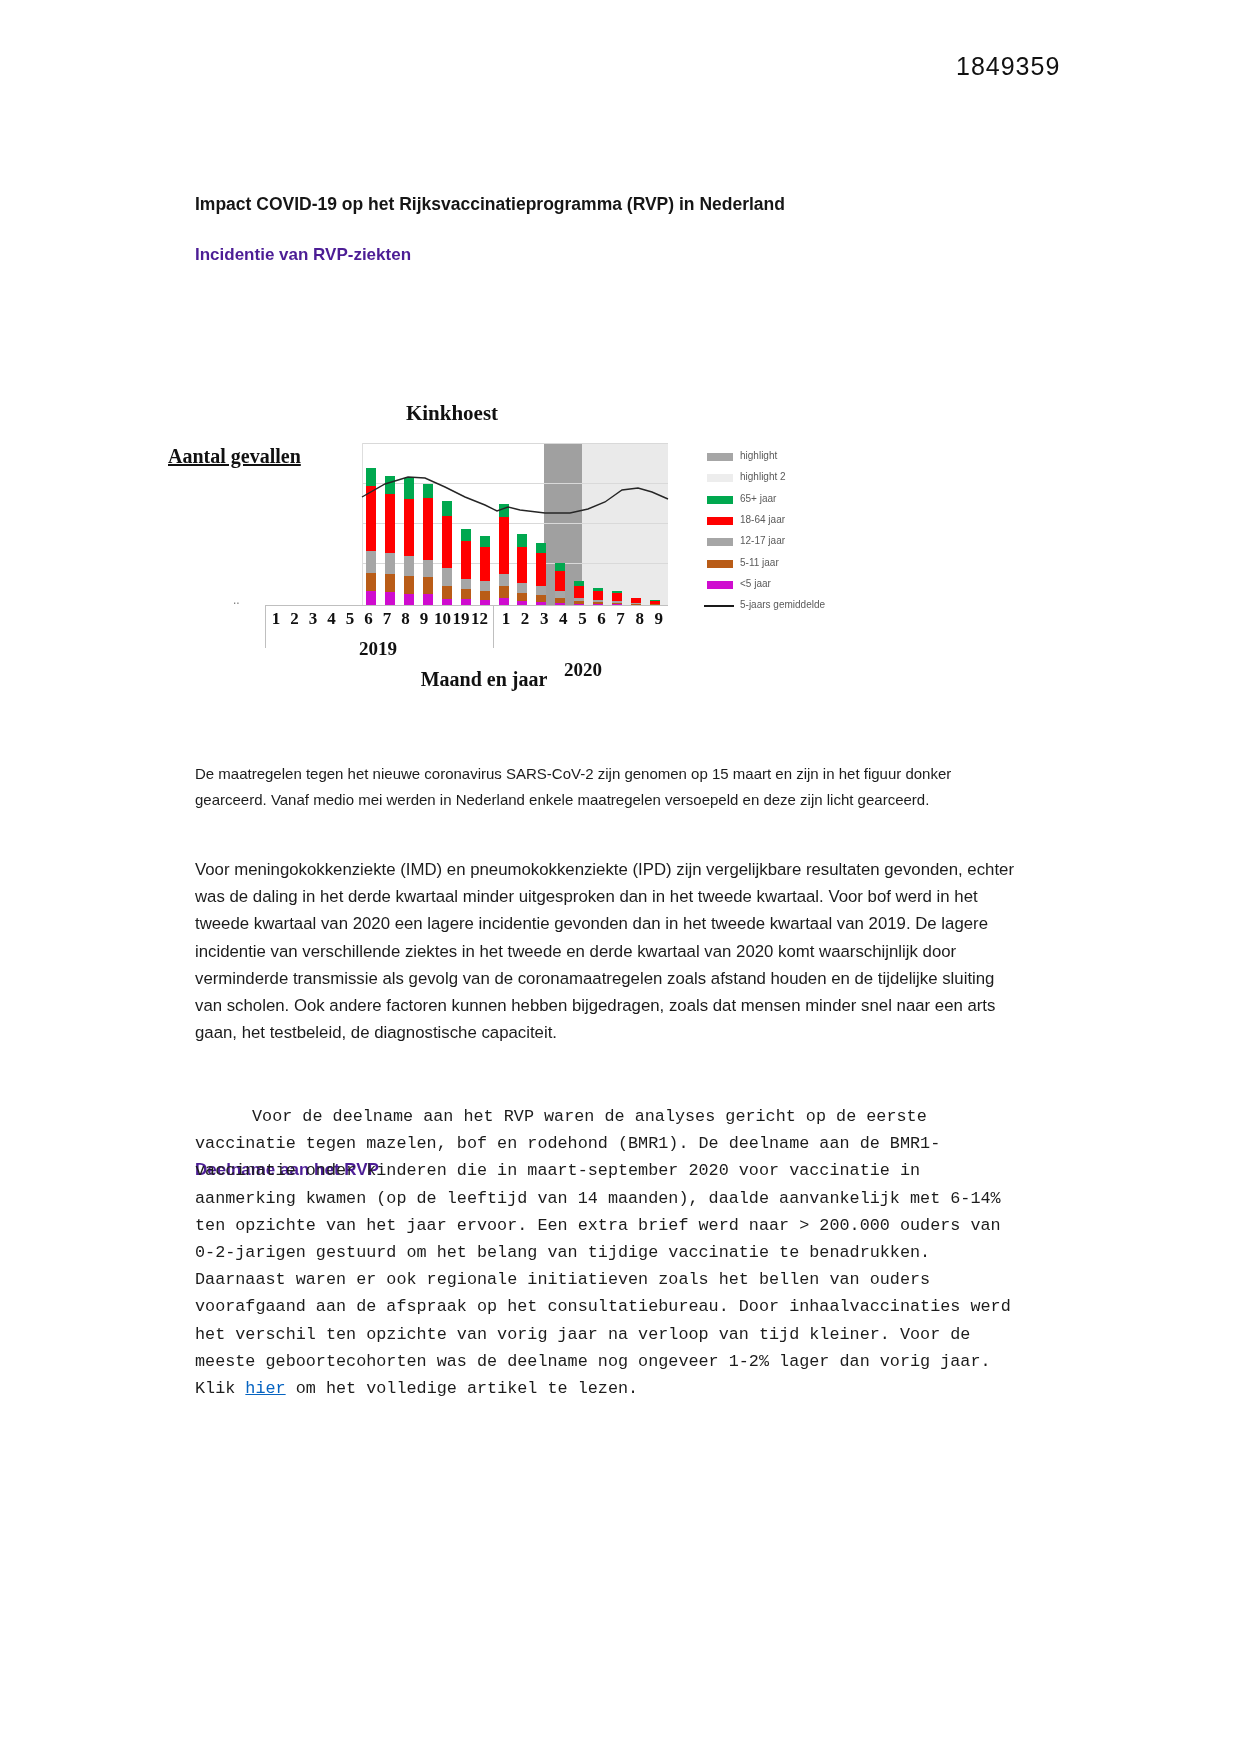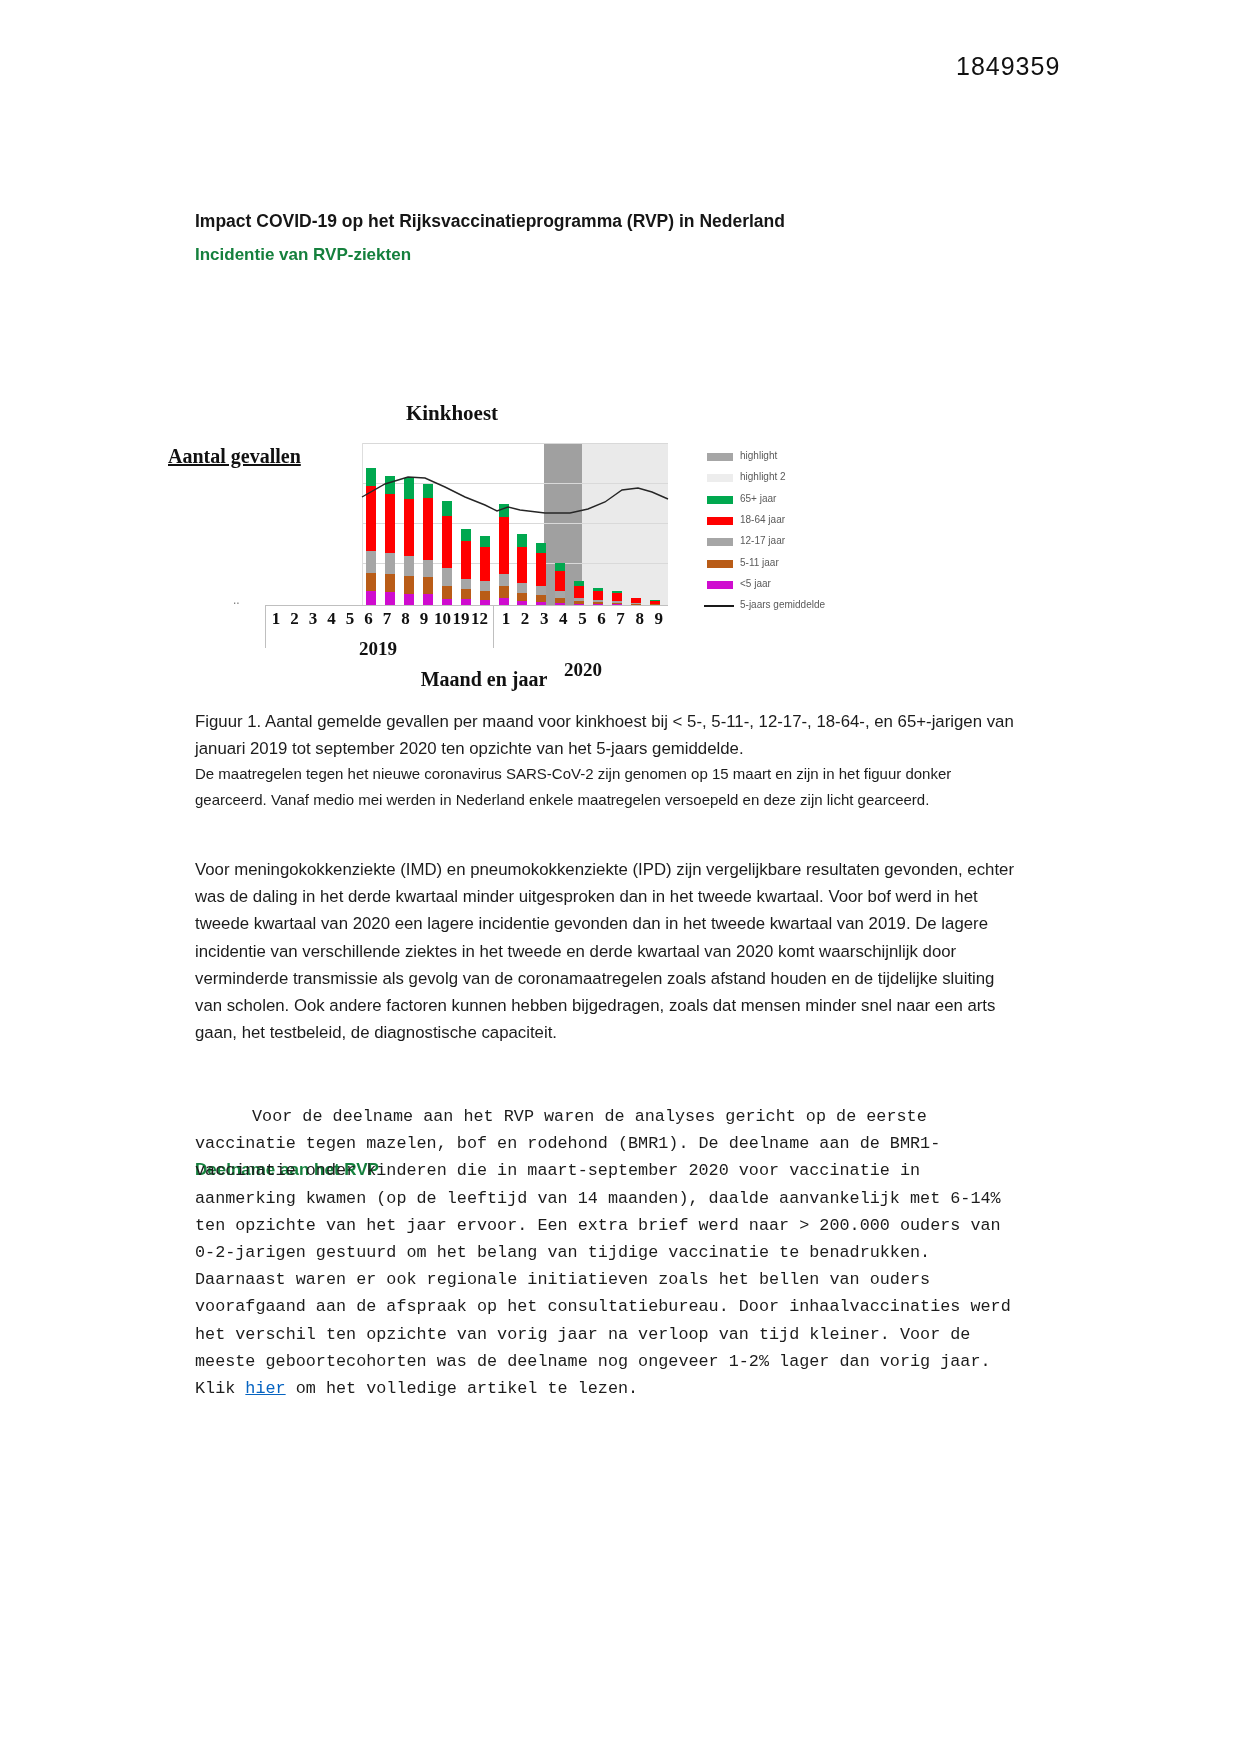--- a/index.html
+++ b/index.html
@@ -11,25 +11,25 @@
     font-family:"Liberation Sans",sans-serif;
     color:#1d1d1d;
     overflow:hidden;
   }
   .doc-number{
     position:absolute;left:956px;top:52px;
     font-size:25px;letter-spacing:1px;color:#111;
   }
   .doc-title{
     position:absolute;left:195px;top:194px;
-    font-size:17.5px;font-weight:bold;color:#161616;margin-top:17px;
+    font-size:17.5px;font-weight:bold;color:#161616;
   }
   .sec-heading{
     position:absolute;left:195px;
-    font-size:17px;font-weight:bold;color:#15803d;text-align:right;
+    font-size:17px;font-weight:bold;color:#4c1d95;text-align:right;
   }
   .body-par{
     position:absolute;left:195px;width:826px;
     font-size:16.8px;line-height:27.2px;color:#1c1c1c;
     text-align:left;
   }
   .indent{text-indent:57px;}
   .caption-main{
     position:absolute;left:195px;top:708px;width:830px;
     font-size:16.8px;line-height:27px;color:#1c1c1c;
@@ -189,21 +189,20 @@
       <div class="abs" style="left: 567px; top: 163.2px; width: 26px; height: 8px; background: rgb(166, 166, 166);"></div>
       <div class="abs legend-label" style="left: 600px; top: 160.2px;">12-17 jaar</div>
       <div class="abs" style="left: 567px; top: 184.5px; width: 26px; height: 8px; background: rgb(185, 92, 23);"></div>
       <div class="abs legend-label" style="left: 600px; top: 181.5px;">5-11 jaar</div>
       <div class="abs" style="left: 567px; top: 205.8px; width: 26px; height: 8px; background: rgb(207, 12, 207);"></div>
       <div class="abs legend-label" style="left: 600px; top: 202.8px;">&lt;5 jaar</div>
       <div class="abs" style="left: 564px; top: 230.1px; width: 30px; height: 2px; background: rgb(26, 26, 26);"></div>
       <div class="abs legend-label" style="left: 600px; top: 224.1px;">5-jaars gemiddelde</div>
     </div>
 
-  <div class="caption-main">Figuur 1. Aantal gemelde gevallen per maand voor kinkhoest bij &lt; 5-, 5-11-, 12-17-, 18-64-, en 65+-jarigen van januari 2019 tot september 2020 ten opzichte van het 5-jaars gemiddelde.</div>
   <div class="caption-note">De maatregelen tegen het nieuwe coronavirus SARS-CoV-2 zijn genomen op 15 maart en zijn in het figuur donker gearceerd. Vanaf medio mei werden in Nederland enkele maatregelen versoepeld en deze zijn licht gearceerd.</div>
 
   <div class="body-par" style="top:856px;">Voor meningokokkenziekte (IMD) en pneumokokkenziekte (IPD) zijn vergelijkbare resultaten gevonden, echter was de daling in het derde kwartaal minder uitgesproken dan in het tweede kwartaal. Voor bof werd in het tweede kwartaal van 2020 een lagere incidentie gevonden dan in het tweede kwartaal van 2019. De lagere incidentie van verschillende ziektes in het tweede en derde kwartaal van 2020 komt waarschijnlijk door verminderde transmissie als gevolg van de coronamaatregelen zoals afstand houden en de tijdelijke sluiting van scholen. Ook andere factoren kunnen hebben bijgedragen, zoals dat mensen minder snel naar een arts gaan, het testbeleid, de diagnostische capaciteit.</div>
 
   <div class="sec-heading" style="top:1160px;">Deelname aan het RVP</div>
 
   <div class="body-par indent" style="top:1103px;font-family:Liberation Mono, monospace;">
     <span>Voor de deelname aan het RVP waren de analyses gericht op de eerste vaccinatie tegen mazelen, bof en rodehond (BMR1). De deelname aan de BMR1-vaccinatie onder kinderen die in maart-september 2020 voor vaccinatie in aanmerking kwamen (op de leeftijd van 14 maanden), daalde aanvankelijk met 6-14% ten opzichte van het jaar ervoor. Een extra brief werd naar &gt; 200.000 ouders van 0-2-jarigen gestuurd om het belang van tijdige vaccinatie te benadrukken. Daarnaast waren er ook regionale initiatieven zoals het bellen van ouders voorafgaand aan de afspraak op het consultatiebureau. Door inhaalvaccinaties werd het verschil ten opzichte van vorig jaar na verloop van tijd kleiner. Voor de meeste geboortecohorten was de deelname nog ongeveer 1-2% lager dan vorig jaar. Klik </span><a class="doc-link">hier</a><span> om het volledige artikel te lezen.</span>
   </div>
 

